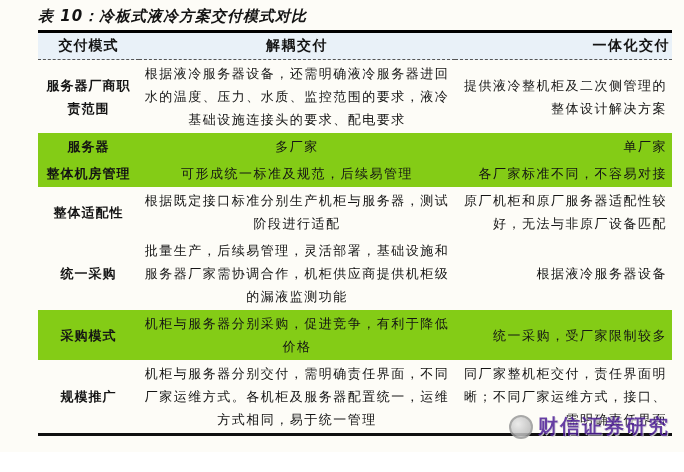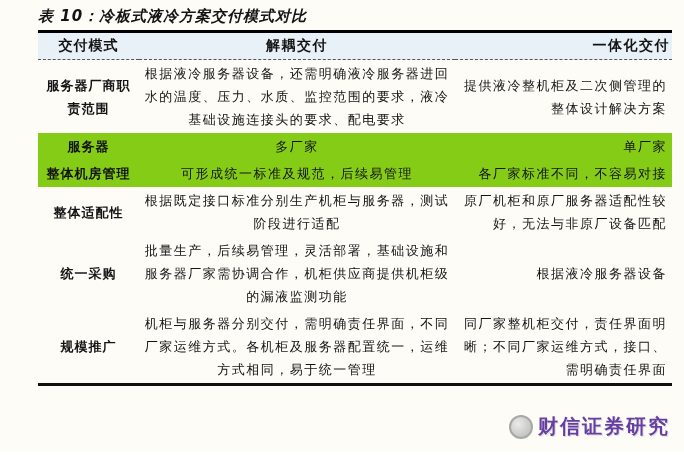--- a/index.html
+++ b/index.html
@@ -95,20 +95,25 @@
       <div class="cell c2">根据既定接口标准分别生产机柜与服务器，测试阶段进行适配</div>
       <div class="cell c3">原厂机柜和原厂服务器适配性较好，无法与非原厂设备匹配</div>
     </div>
 
     <div class="row">
       <div class="cell c1">统一采购</div>
       <div class="cell c2">批量生产，后续易管理，灵活部署，基础设施和服务器厂家需协调合作，机柜供应商提供机柜级的漏液监测功能</div>
       <div class="cell c3">根据液冷服务器设备</div>
     </div>
 
+    <div class="row stripe">
+      <div class="cell c1">采购模式</div>
+      <div class="cell c2">机柜与服务器分别采购，促进竞争，有利于降低价格</div>
+      <div class="cell c3">统一采购，受厂家限制较多</div>
+    </div>
 
     <div class="row">
       <div class="cell c1">规模推广</div>
       <div class="cell c2">机柜与服务器分别交付，需明确责任界面，不同厂家运维方式。各机柜及服务器配置统一，运维方式相同，易于统一管理</div>
       <div class="cell c3">同厂家整机柜交付，责任界面明晰；不同厂家运维方式，接口、需明确责任界面</div>
     </div>
 
   </div>
 
   <div class="watermark">

